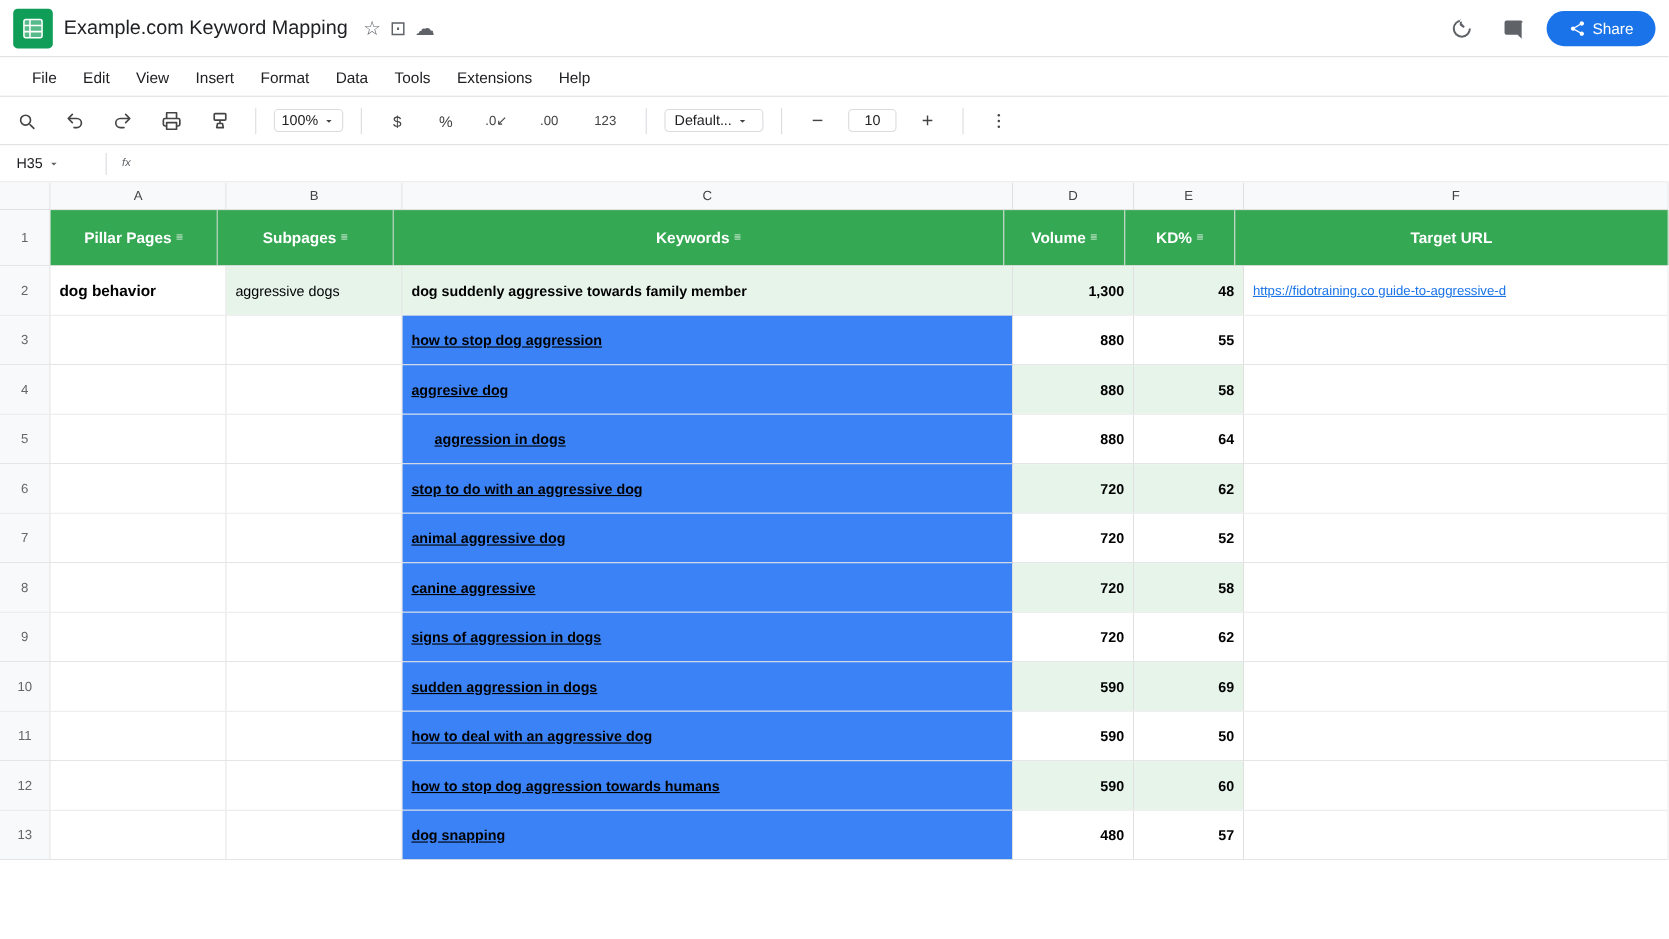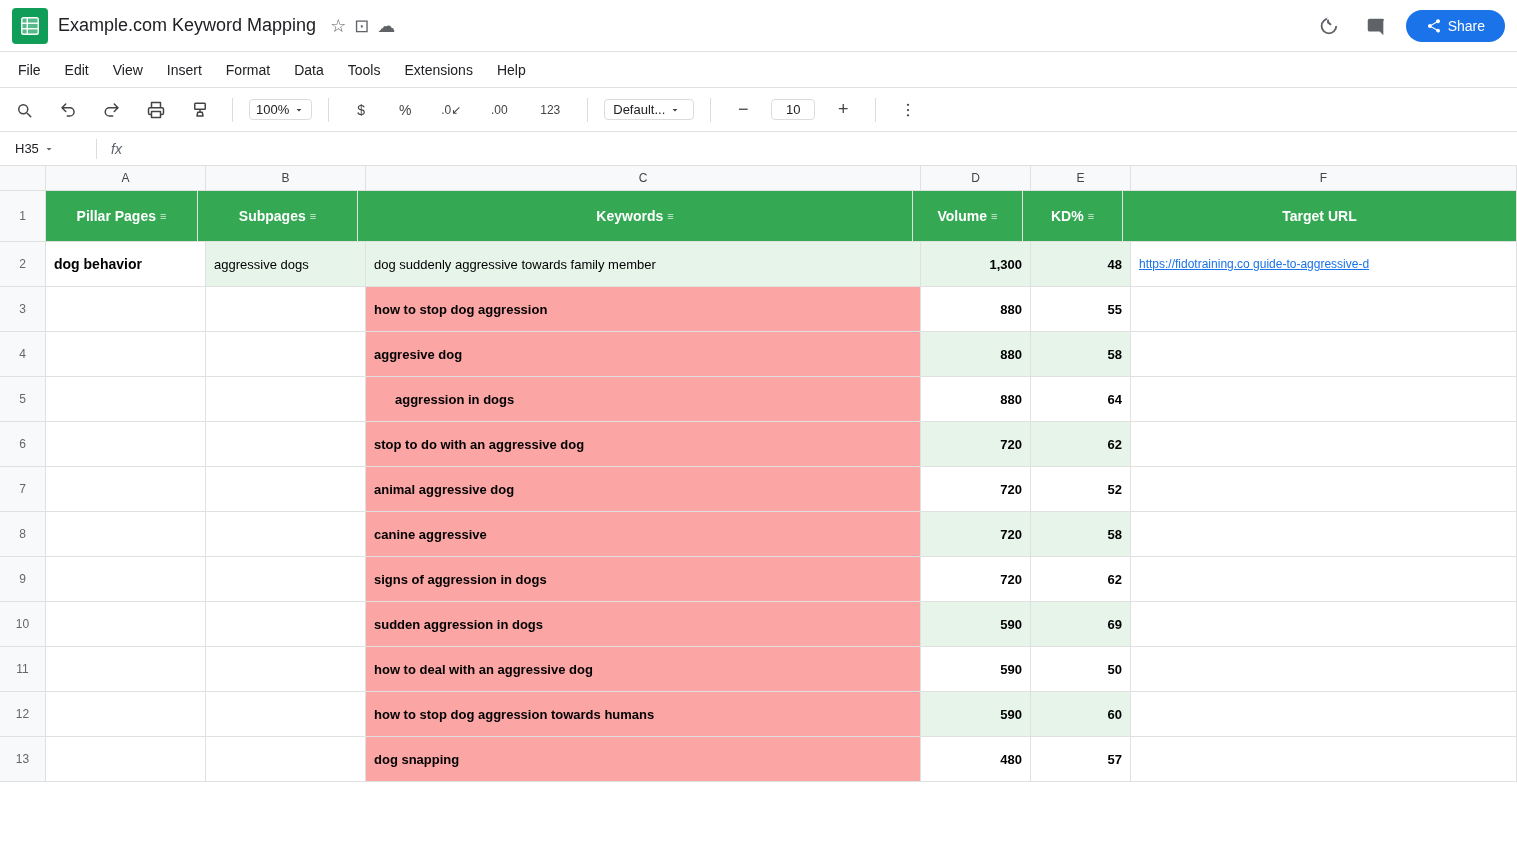--- a/index.html
+++ b/index.html
@@ -52,21 +52,21 @@
       padding: 8px 20px;
       font-size: 14px;
       cursor: pointer;
       display: flex; align-items: center; gap: 6px;
     }
 
     
     .menu-bar {
       display: flex;
       align-items: center;
-      padding: 2px 8px;
+      padding: 2px 19px;
       height: 36px;
       border-bottom: 1px solid #e0e0e0;
       gap: 4px;
     }
     .menu-item {
       padding: 4px 10px;
       cursor: pointer;
       border-radius: 4px;
       font-size: 14px;
       color: #202124;
@@ -122,21 +122,21 @@
       display: flex; align-items: center;
       border: 1px solid transparent;
       border-radius: 4px;
       padding: 2px 6px;
       gap: 4px;
       font-size: 13px;
       color: #202124;
       min-width: 80px;
     }
     .fx-divider { width: 1px; height: 20px; background: #dadce0; }
-    .fx-label { font-size: 14px; font-style: italic; color: #5f6368; padding: 0 6px; }
+    .fx-label { font-size: 10px; font-style: italic; color: #5f6368; padding: 0 6px; }
 
     
     .sheet-container {
       display: flex;
       flex-direction: column;
       overflow: hidden;
       background: #fff;
     }
 
     
@@ -186,27 +186,28 @@
       color: #fff;
       font-weight: bold;
       font-size: 14px;
       justify-content: center;
     }
     .cell.light-green {
       background: #e6f4ea;
     }
     .cell.keyword-cell {
       background: #e6f4ea;
-      font-weight: normal;
+      font-weight: bold;
       font-size: 13px;
       text-align: center;
     }
     .cell.keyword-light {
-      background: #fca5a5;
+      background: #3b82f6;
       font-weight: bold;
+      text-decoration: underline;
     }
     .cell.number-cell {
       justify-content: flex-end;
       font-weight: bold;
     }
     .cell.url-cell {
       color: #1a73e8;
       text-decoration: underline;
       font-size: 12px;
     }

